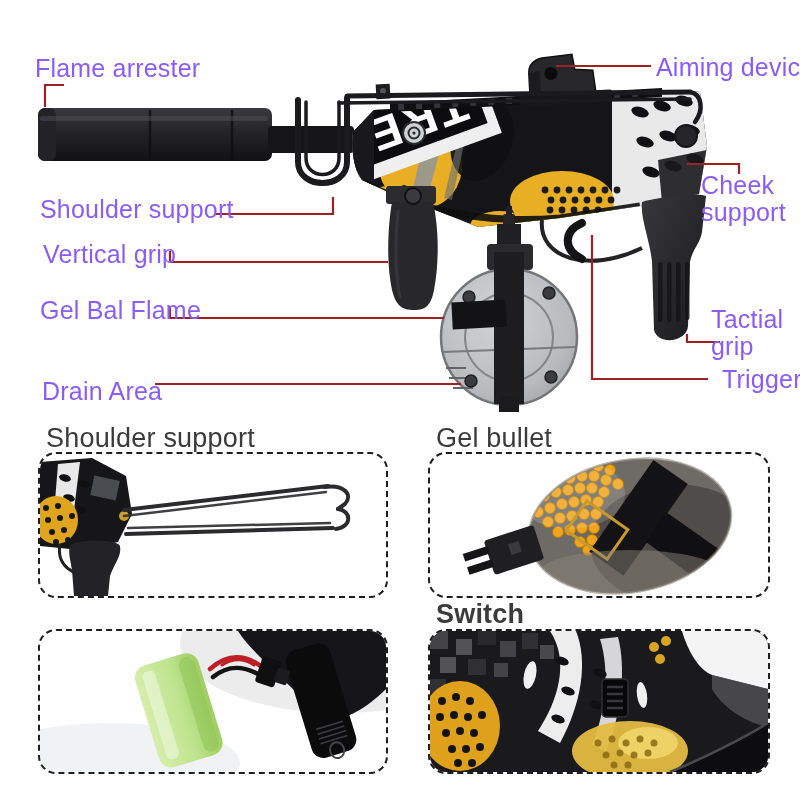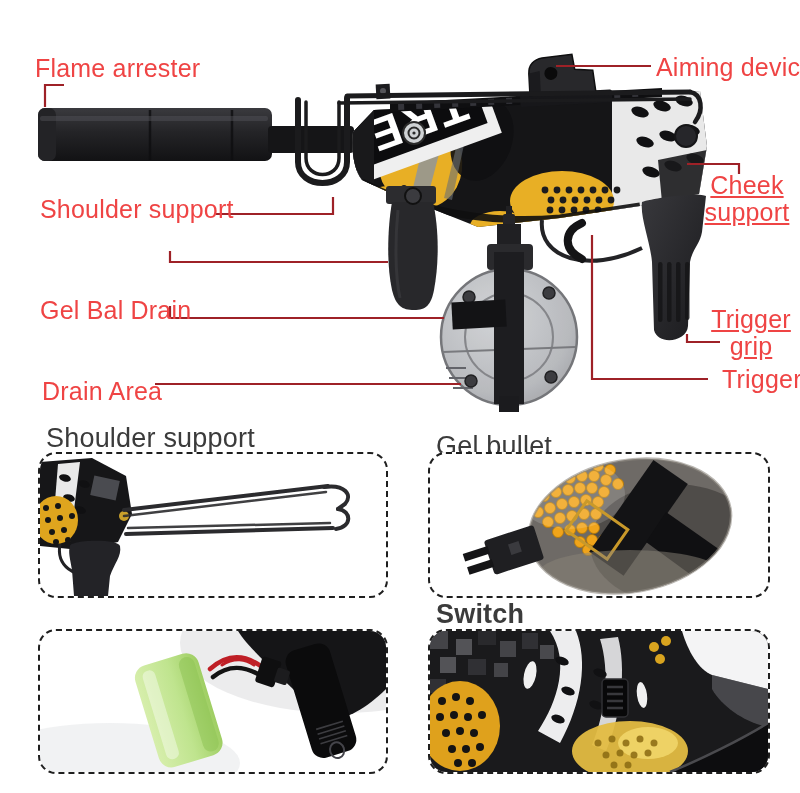--- a/index.html
+++ b/index.html
@@ -1,20 +1,20 @@
 <!DOCTYPE html>
 <html><head>
 <meta charset="utf-8">
 <style>
   html,body{margin:0;padding:0;background:#fff;}
   .canvas{position:relative;width:800px;height:793px;background:#ffffff;overflow:hidden;
           font-family:"Liberation Sans","DejaVu Sans",sans-serif;}
   .gun-svg{position:absolute;left:0;top:0;width:800px;height:420px;}
-  .lbl{position:absolute;font-size:25px;line-height:1.1;color:#ef4444;letter-spacing:.2px;white-space:nowrap;}
-  .lbl.wrap{white-space:normal;text-align:center;line-height:1.08;text-decoration:underline;}
+  .lbl{position:absolute;font-size:25px;line-height:1.1;color:#8b5cf6;letter-spacing:.2px;white-space:nowrap;}
+  .lbl.wrap{white-space:normal;text-align:left;line-height:1.08;}
   .sec-title{position:absolute;font-size:27px;color:#3b3b3b;letter-spacing:.2px;}
   .pbox{position:absolute;border:2px dashed #1f1f1f;border-radius:18px;overflow:hidden;box-sizing:border-box;background:#fff;}
   .pbox svg{position:absolute;left:0;top:0;width:100%;height:100%;}
   svg text{font-family:"Liberation Sans","DejaVu Sans",sans-serif;}
 </style>
 </head>
 <body>
 
 <div class="canvas">
 
@@ -214,22 +214,23 @@
       <path d="M687,334 L687,342 L720,342"></path>
       <path d="M155,384 L461,384"></path>
       <path d="M592,235 L592,379 L708,379"></path>
     </g>
   </svg>
 
   <div class="lbl" style="left:35px;top:55px;">Flame arrester</div>
   <div class="lbl" style="left:656px;top:54px;">Aiming device</div>
   <div class="lbl" style="left:40px;top:196px;">Shoulder support</div>
   <div class="lbl wrap" style="left:701px;top:172px;width:92px;">Cheek support</div>
-  <div class="lbl" style="left:40px;top:297px;">Gel Bal Drain</div>
-  <div class="lbl wrap" style="left:711px;top:306px;width:80px;">Trigger grip</div>
+  <div class="lbl" style="left:43px;top:241px;">Vertical grip</div>
+  <div class="lbl" style="left:40px;top:297px;">Gel Bal Flame</div>
+  <div class="lbl wrap" style="left:711px;top:306px;width:80px;">Tactial grip</div>
   <div class="lbl" style="left:42px;top:378px;">Drain Area</div>
   <div class="lbl" style="left:722px;top:366px;">Trigger</div>
 
   <div class="sec-title" style="left:46px;top:423px;">Shoulder support</div>
   <div class="pbox" style="left:38px;top:452px;width:350px;height:146px;">
     <svg viewBox="0 0 346 142">
       <g>
         <path d="M0,8 L52,4 L86,22 L92,60 L78,88 L40,96 L0,92 Z" fill="#161618"></path>
         <polygon points="18,10 40,8 30,88 12,84" fill="#e9e9e9"></polygon>
         <g fill="#101012">
@@ -260,21 +261,21 @@
         <path d="M84,56 L288,32" stroke-width="4"></path>
         <path d="M284,33 C305,30 313,41 305,50 L298,55" stroke-width="4"></path>
         <path d="M298,55 C312,57 312,73 296,75" stroke-width="4"></path>
         <path d="M293,74 L86,80" stroke-width="4"></path>
         <path d="M84,62 L286,38" stroke-width="2.5" opacity="0.9"></path>
         <path d="M290,69 L88,74" stroke-width="2.5" opacity="0.9"></path>
       </g>
     </svg>
   </div>
 
-  <div class="sec-title" style="left:436px;top:423px;margin-top:8px;">Gel bullet</div>
+  <div class="sec-title" style="left:436px;top:423px;">Gel bullet</div>
   <div class="pbox" style="left:428px;top:452px;width:342px;height:146px;">
     <svg viewBox="0 0 338 142">
       <defs>
         <clipPath id="drumClip2">
             <ellipse cx="200" cy="72" rx="102" ry="66" transform="rotate(-10 200 72)"></ellipse>
           </clipPath>
       </defs>
       <g>
         <ellipse cx="200" cy="72" rx="102" ry="66" transform="rotate(-10 200 72)" fill="#6e6a66"></ellipse>
         <g clip-path="url(#drumClip2)">

